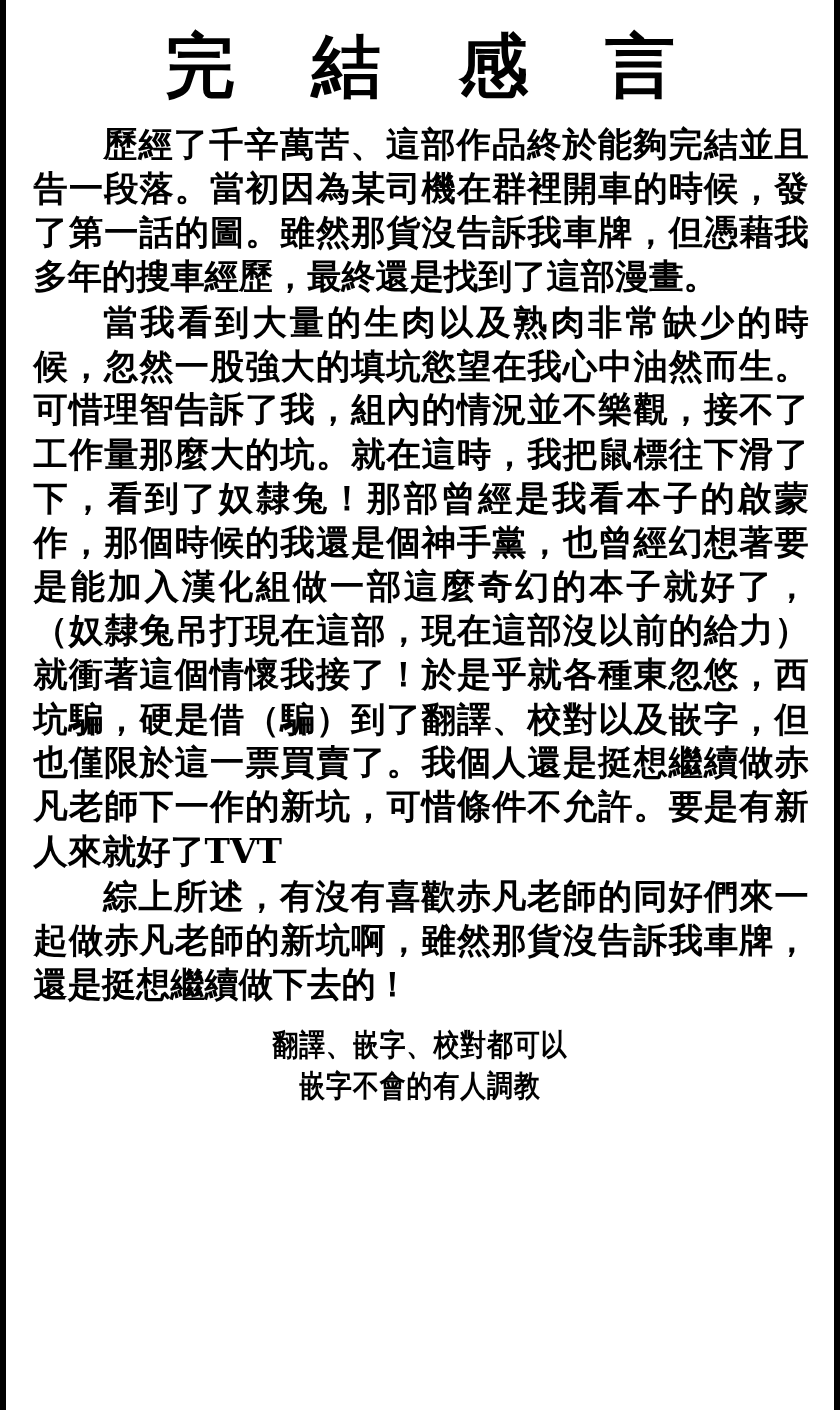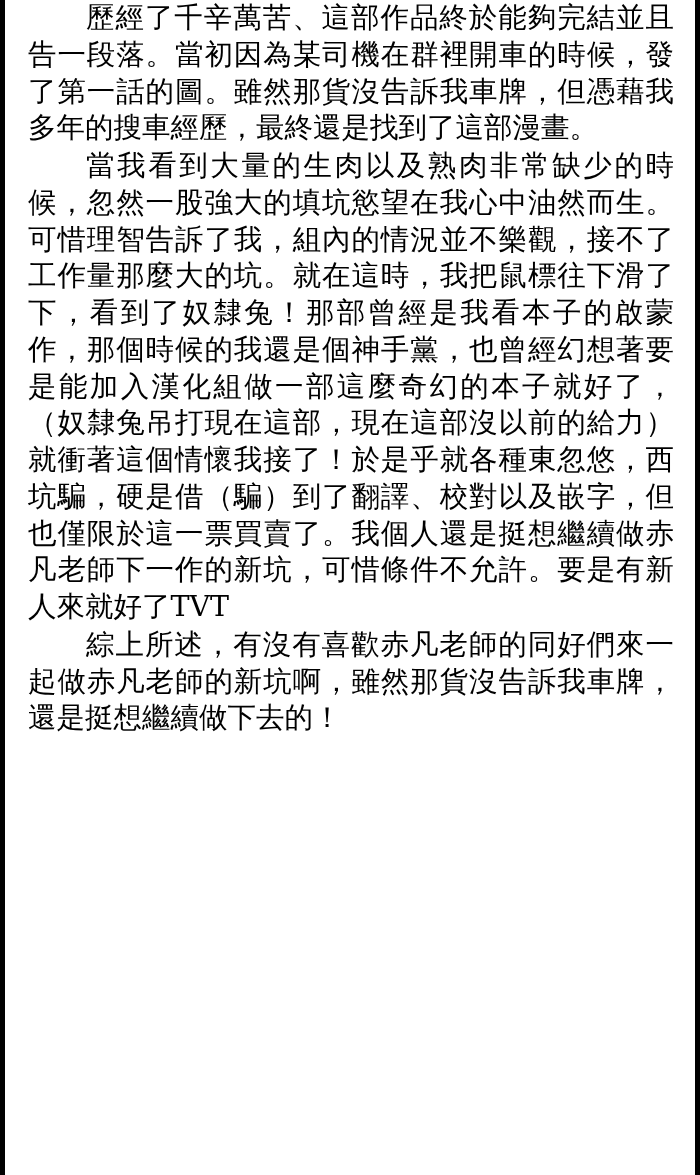--- a/index.html
+++ b/index.html
@@ -43,21 +43,21 @@
     font-size: 58px;
     letter-spacing: 22px;
     line-height: 1.1;
     padding-top: 24px;
     padding-left: 22px;
     margin-bottom: 14px;
     white-space: nowrap;
   }
   .body-text {
     font-family: "DejaVu Serif", serif;
-    font-weight: normal;
+    font-weight: bold;
     font-size: 28.5px;
     line-height: 1.29;
     text-align: justify;
     text-justify: inter-character;
     letter-spacing: 0px;
     padding: 0 12px 0 14px;
   }
   .body-text p {
     margin: 0 0 1px 0;
     text-indent: 58px;
@@ -85,23 +85,28 @@
   }
 </style>
 </head>
 <body>
 
 <div class="page">
   <div class="edge-frame"></div>
 
   <div class="content">
 
+    <div class="title">完 結 感 言</div>
 
     <div class="body-text">
       <p>歷經了千辛萬苦、這部作品終於能夠完結並且告一段落。當初因為某司機在群裡開車的時候，發了第一話的圖。雖然那貨沒告訴我車牌，但憑藉我多年的搜車經歷，最終還是找到了這部漫畫。</p>
       <p>當我看到大量的生肉以及熟肉非常缺少的時候，忽然一股強大的填坑慾望在我心中油然而生。可惜理智告訴了我，組內的情況並不樂觀，接不了工作量那麼大的坑。就在這時，我把鼠標往下滑了下，看到了奴隸兔！那部曾經是我看本子的啟蒙作，那個時候的我還是個神手黨，也曾經幻想著要是能加入漢化組做一部這麼奇幻的本子就好了，（奴隸兔吊打現在這部，現在這部沒以前的給力）就衝著這個情懷我接了！於是乎就各種東忽悠，西坑騙，硬是借（騙）到了翻譯、校對以及嵌字，但也僅限於這一票買賣了。我個人還是挺想繼續做赤凡老師下一作的新坑，可惜條件不允許。要是有新人來就好了TVT</p>
       <p>綜上所述，有沒有喜歡赤凡老師的同好們來一起做赤凡老師的新坑啊，雖然那貨沒告訴我車牌，還是挺想繼續做下去的！</p>
     </div>
 
 
+    <div class="footnotes">
+      <div>翻譯、嵌字、校對都可以</div>
+      <div>嵌字不會的有人調教</div>
+    </div>
 
   </div>
 </div>
 
 </body></html>

